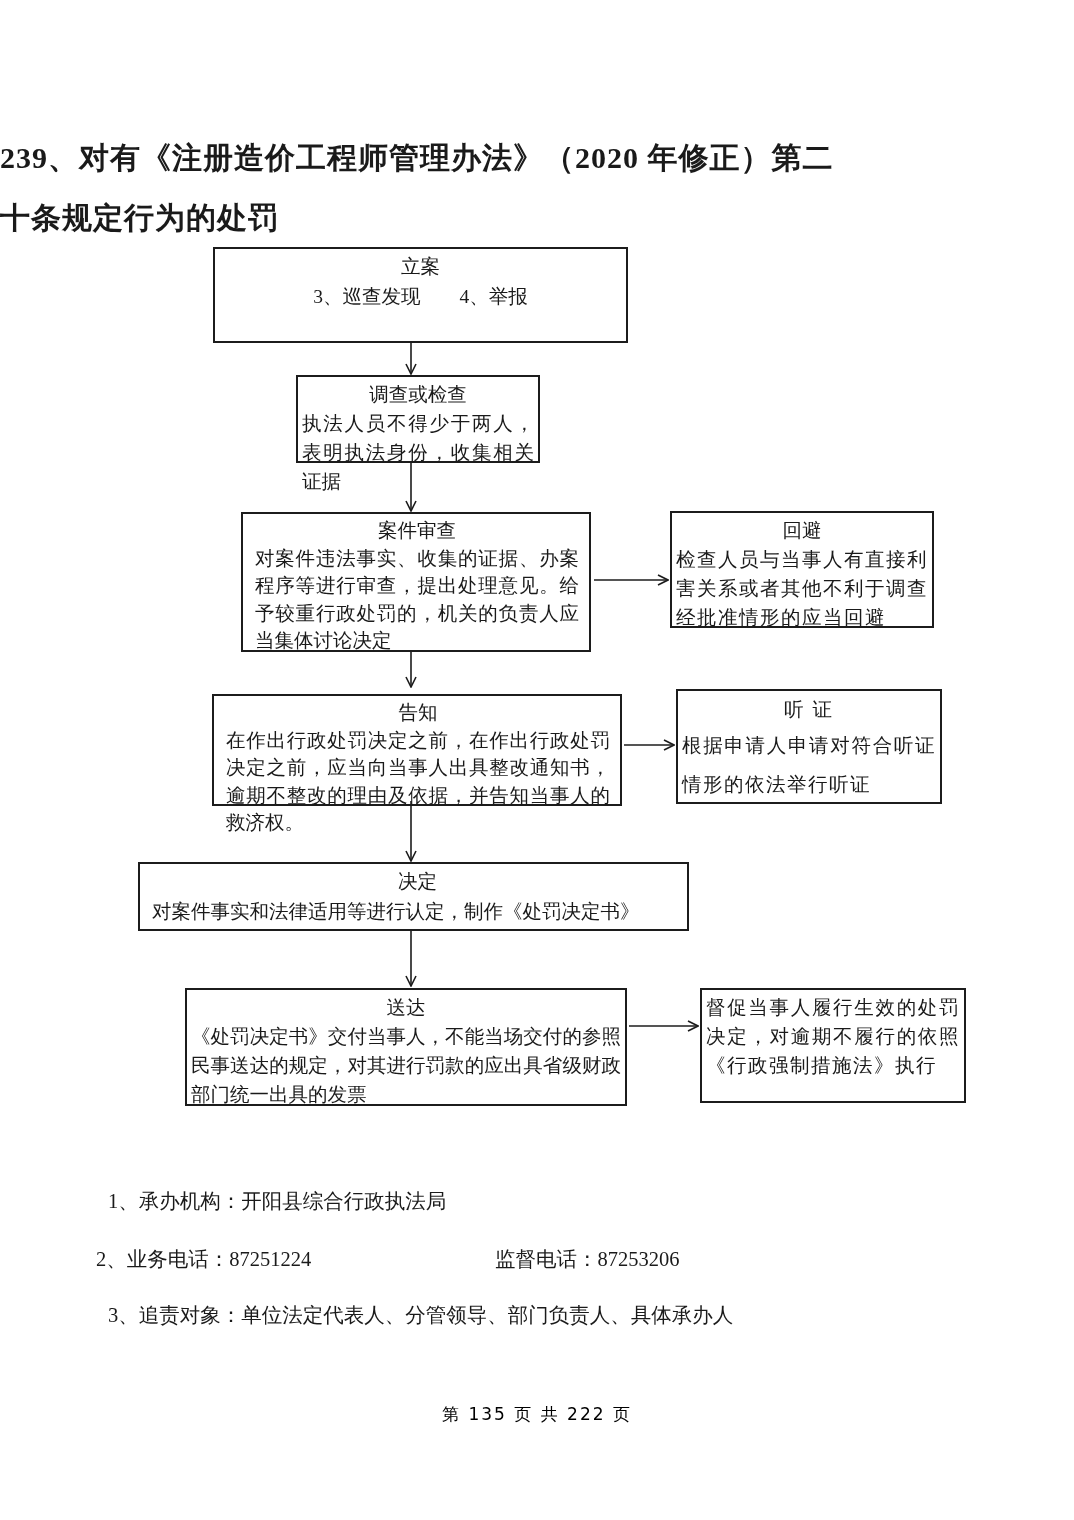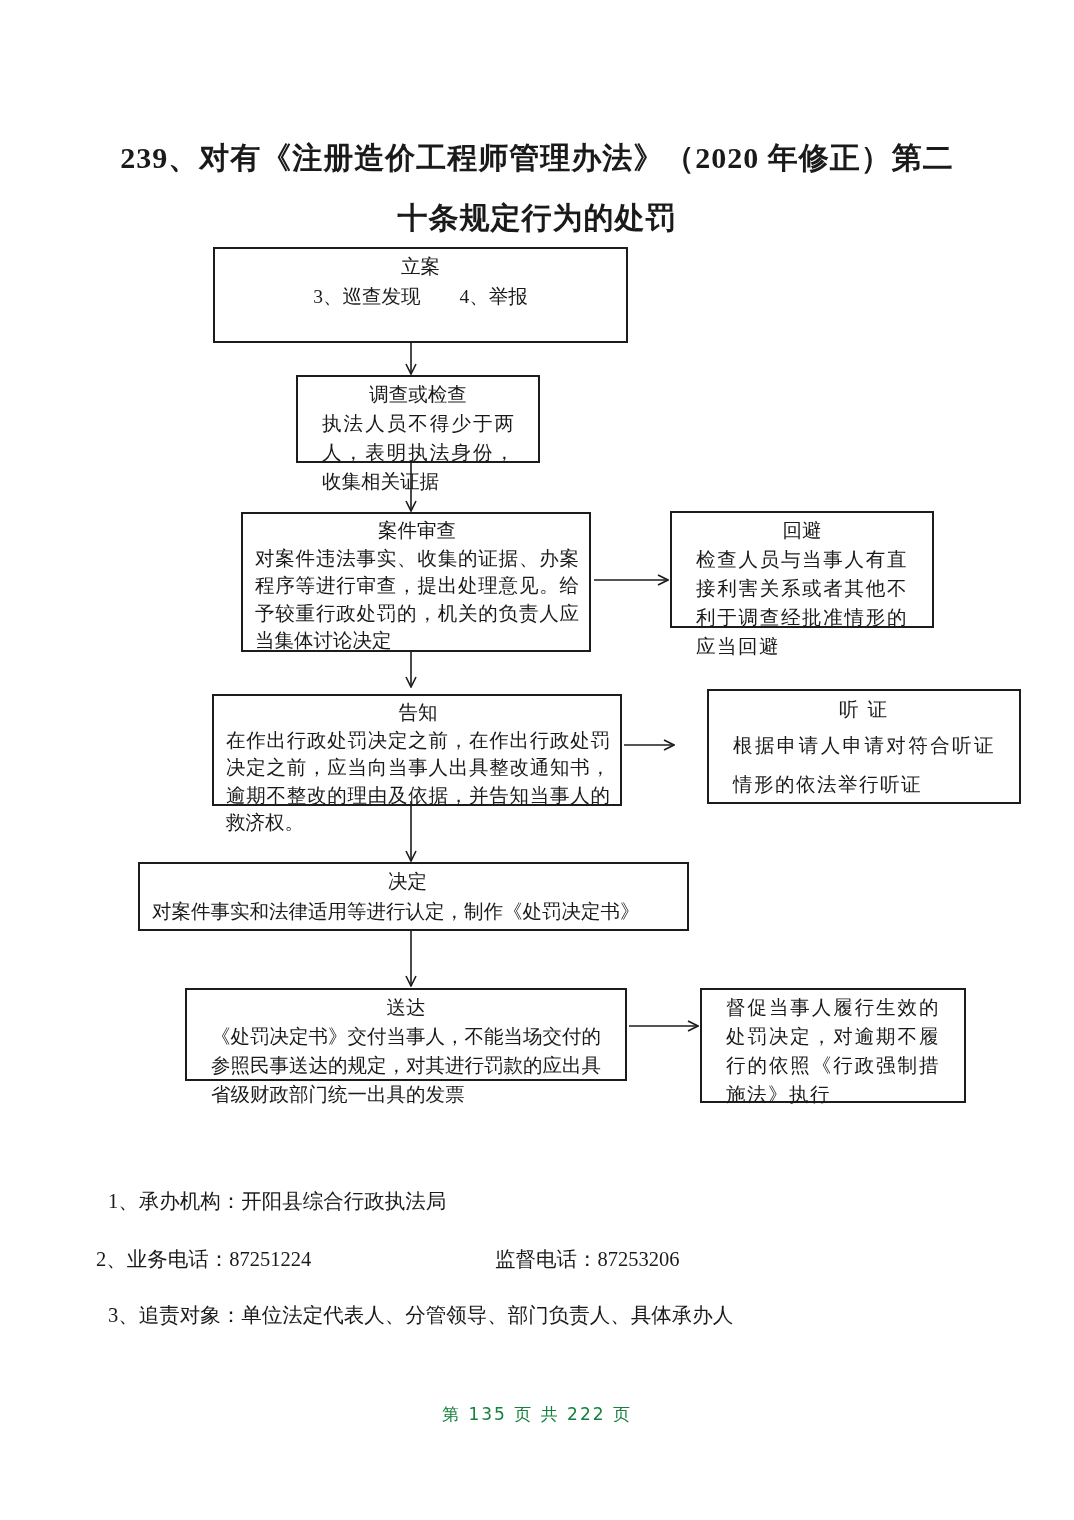--- a/index.html
+++ b/index.html
@@ -9,33 +9,32 @@
     height: 1520px;
     background: #ffffff;
     color: #1a1a1a;
     font-family: "Liberation Serif", "DejaVu Serif", serif;
     overflow: hidden;
   }
   .doc-title {
     position: absolute;
     left: 0; top: 128px;
     width: 100%;
-    text-align: center;
     font-weight: bold;
     font-size: 30px;
     line-height: 60px;
     letter-spacing: 1px;
   }
   .fbox {
     position: absolute;
     box-sizing: border-box;
     border: 2px solid #1c1c1c;
     font-size: 19.5px;
     line-height: 29px;
-    padding: 3px 24px;
+    padding: 3px 4px;
   }
   .fbox .bt { text-align: center; }
   .fbox .bb { text-align: justify; }
   .fbox .bc { text-align: center; }
   .arrow { position: absolute; }
   .arrow svg { display: block; }
   .arrow line, .arrow polyline {
     stroke: #1c1c1c;
     stroke-width: 1.6;
     fill: none;
@@ -46,35 +45,35 @@
     line-height: 26px;
     white-space: nowrap;
   }
   .page-footer {
     position: absolute;
     left: 0; top: 1403px;
     width: 100%;
     text-align: center;
     font-size: 17px;
     font-family: "DejaVu Sans", "Liberation Sans", sans-serif;
-    color: #15803d;
+    color: #000000;
     letter-spacing: 2px;
   }
   
   .b-filing      { left: 213px; top: 247px; width: 415px; height: 96px; line-height: 30px; }
   .b-invest      { left: 296px; top: 375px; width: 244px; height: 88px; }
   .b-review      { left: 241px; top: 512px; width: 350px; height: 140px; line-height: 27.5px; padding-left: 12px; padding-right: 10px; }
   .b-recusal     { left: 670px; top: 511px; width: 264px; height: 117px; }
   .b-recusal .bb, .b-hearing .bb, .b-exec .bb { letter-spacing: 1.5px; }
   .b-notify      { left: 212px; top: 688px; width: 410px; height: 112px; line-height: 27.5px; padding-left: 12px; padding-right: 10px; margin-top: 6px; }
-  .b-hearing     { left: 676px; top: 689px; width: 314px; height: 115px; margin-left: 31px; }
+  .b-hearing     { left: 676px; top: 689px; width: 266px; height: 115px; }
   .b-hearing .bt { line-height: 32px; letter-spacing: 2px; }
   .b-hearing .bb { line-height: 39px; }
   .b-decision    { left: 138px; top: 862px; width: 551px; height: 69px; line-height: 30px; padding-left: 12px; }
-  .b-delivery    { left: 185px; top: 988px; width: 442px; height: 93px; }
+  .b-delivery    { left: 185px; top: 988px; width: 442px; height: 118px; }
   .b-exec        { left: 700px; top: 988px; width: 266px; height: 115px; }
 </style>
 </head>
 <body>
 
 <div class="page">
 
   <div class="doc-title">
     <div>239、对有《注册造价工程师管理办法》（2020 年修正）第二</div>
     <div>十条规定行为的处罚</div>

